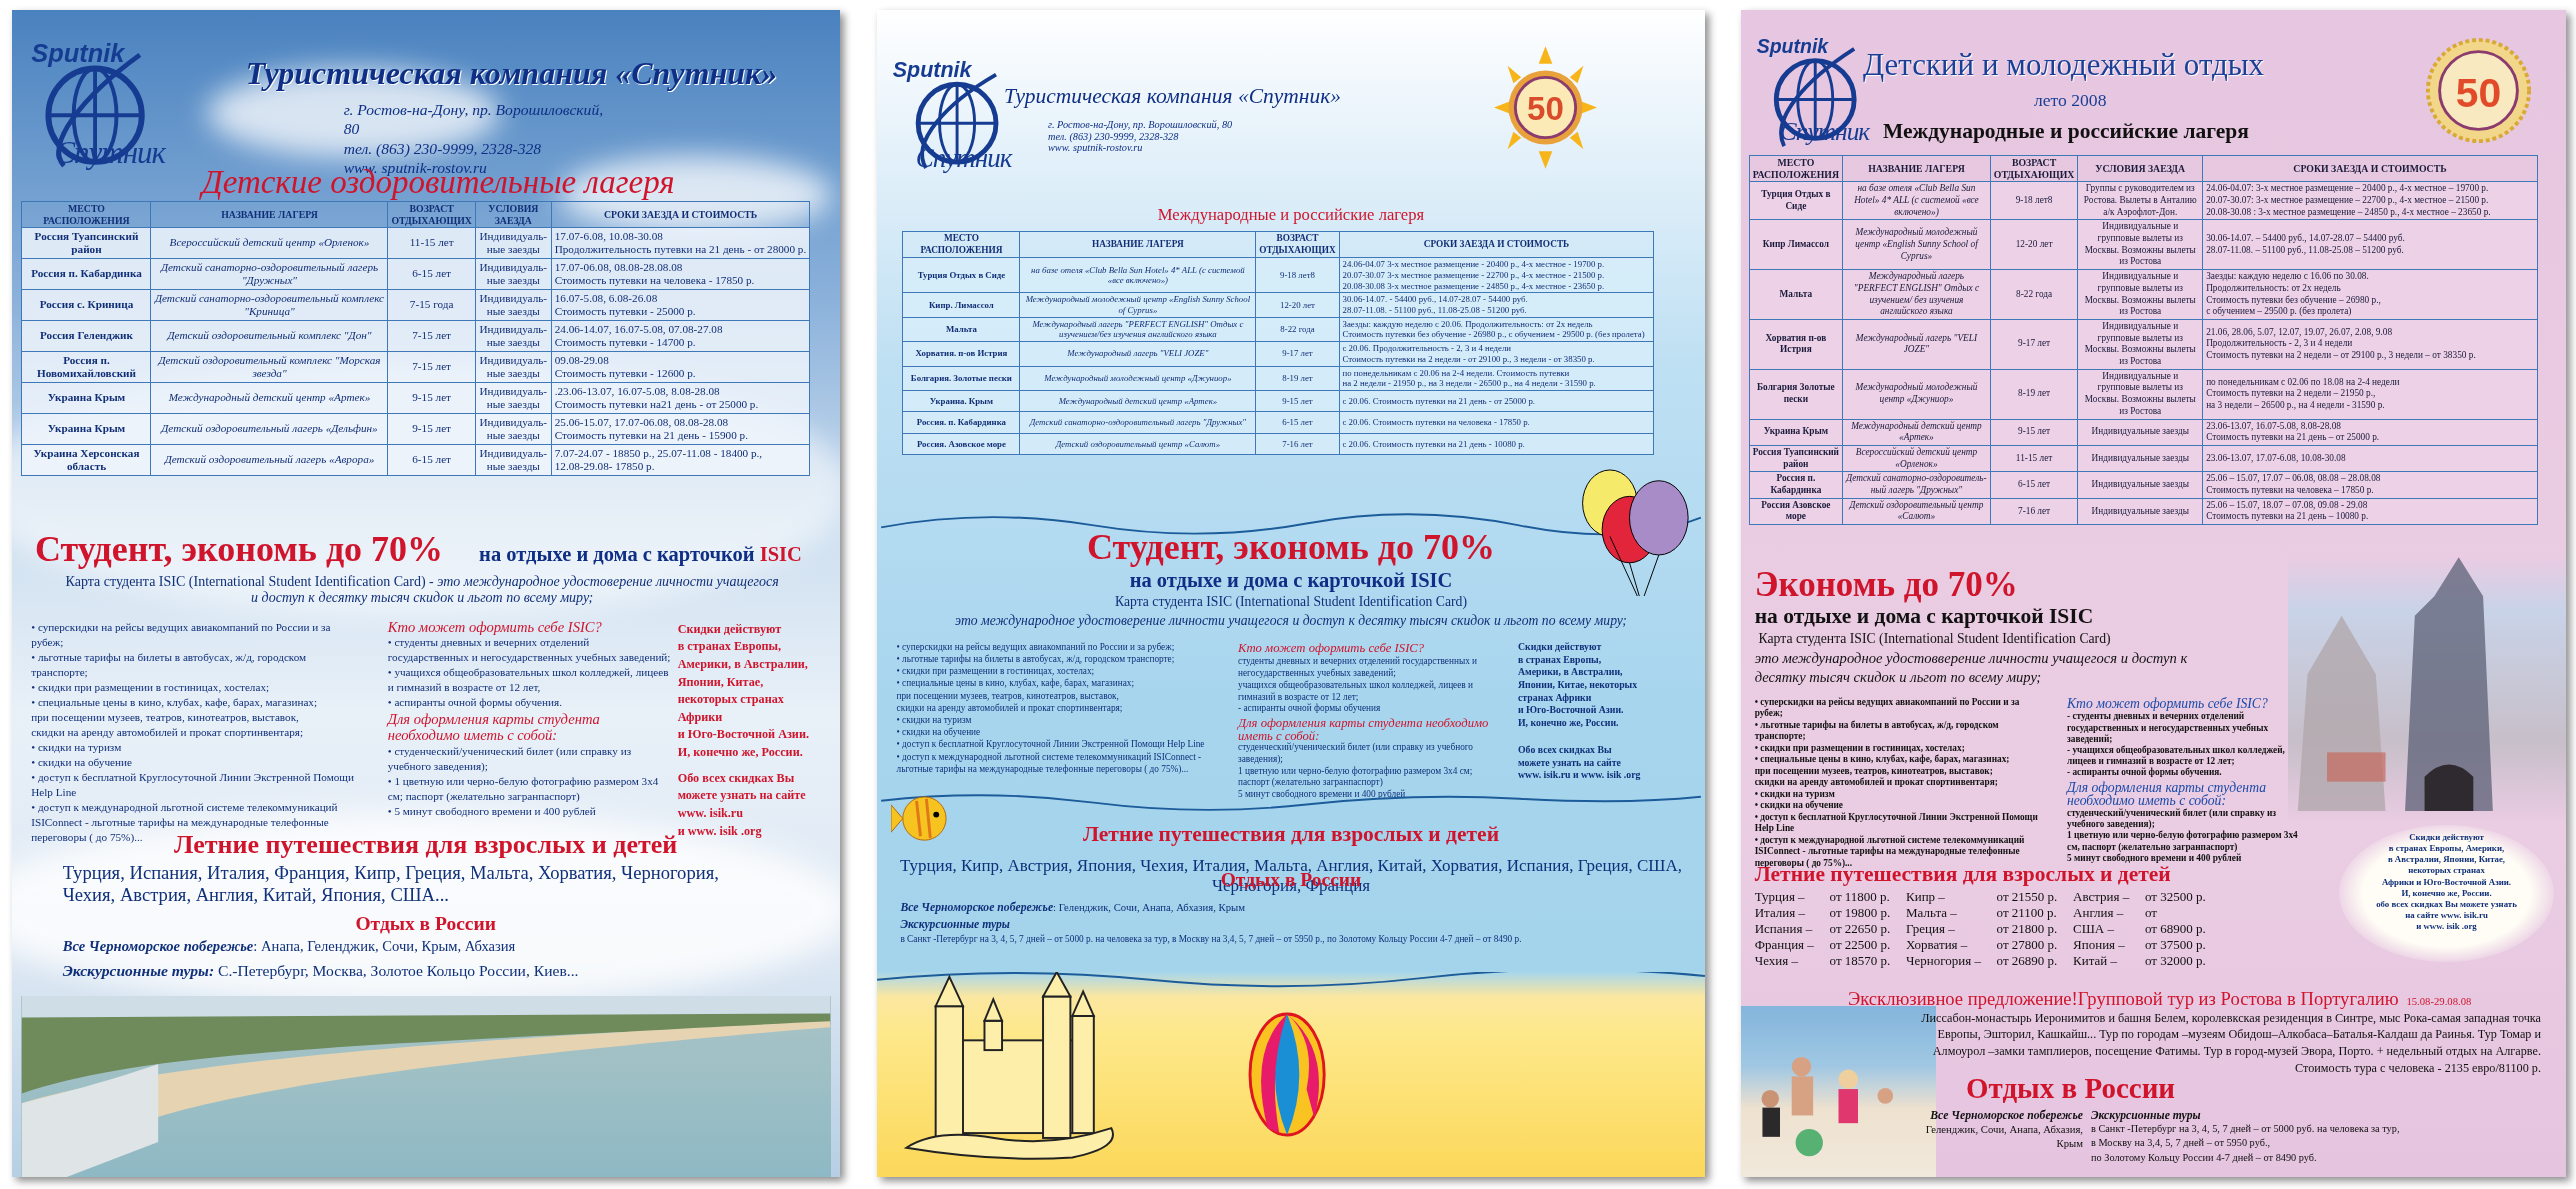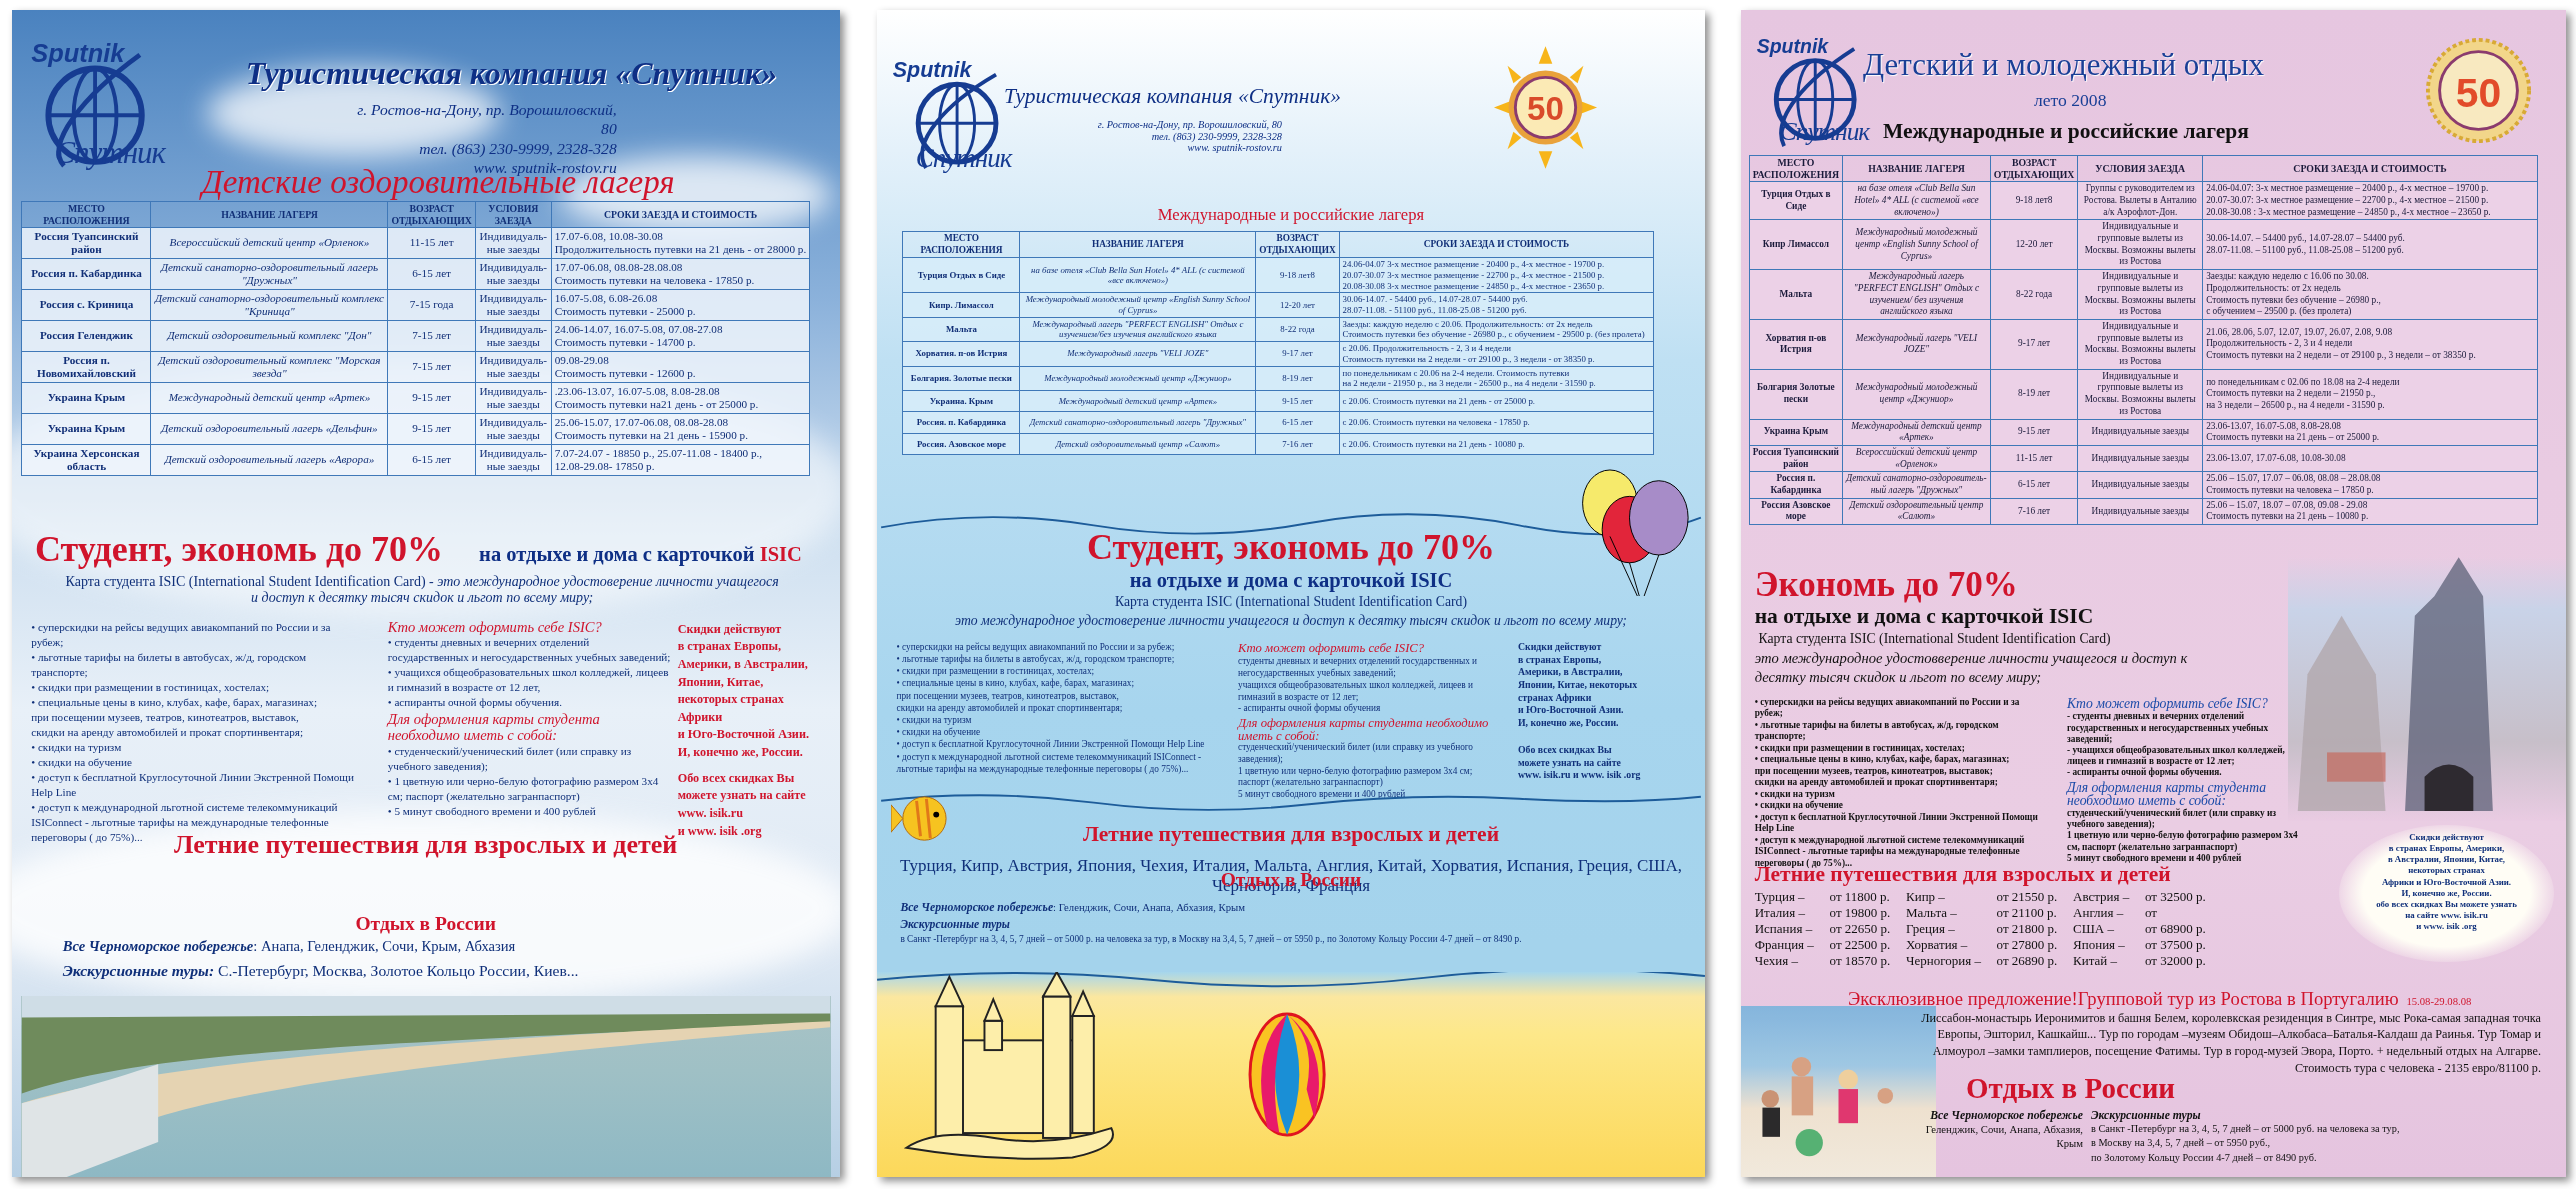--- a/index.html
+++ b/index.html
@@ -6,21 +6,21 @@
 html,body{width:2576px;height:1189px;background:#fff;overflow:hidden;font-family:"Liberation Serif",serif;}
 .poster{position:absolute;top:9.8px;height:1167px;box-shadow:3.9px 3.9px 7.8px rgba(0,0,0,.45);overflow:hidden;}
 #p1{left:11.7px;width:828px;background:linear-gradient(180deg,#4a82bf 0%,#8cb2db 25%,#cfe0f0 45%,#e8f0f8 60%,#dfe9f4 80%,#b6cfe4 100%);}
 #p2{left:877px;width:828px;background:linear-gradient(180deg,#ffffff 0%,#e4f1fa 12%,#bfe0f3 30%,#a7d5ee 60%,#a4d3ec 80%);}
 #p3{left:1741px;width:825px;background:linear-gradient(180deg,#e6c6e0 0%,#e9cbe2 40%,#eacde3 70%,#e5c4df 100%);}
 .abs{position:absolute}
 .logo{position:absolute;width:146px;height:137px}
 .logo .sp{position:absolute;left:5.9px;top:2px;font:bold italic 25.4px "Liberation Sans",sans-serif;color:#163c92}
 .logo .ru{position:absolute;left:29px;top:98px;font:italic 31px "Liberation Serif",serif;color:#163c92;letter-spacing:-1px}
 .h-company{font:italic bold 32px "Liberation Serif",serif;color:#0e2f85;text-shadow:1px 1px 0 #fff;white-space:nowrap}
-.addr{font:italic 14.6px "Liberation Serif",serif;color:#0e2f85;text-align:right;line-height:19.5px}
+.addr{font:italic 14.6px "Liberation Serif",serif;color:#0e2f85;text-align:left;line-height:19.5px}
 .red-title{font-family:"Liberation Serif",serif;color:#d0142c;white-space:nowrap}
 table{border-collapse:collapse;position:absolute;font-family:"Liberation Serif",serif;color:#112f77}
 td,th{border:1.5px solid #3f78b8;vertical-align:middle;text-align:center;padding:1px 2.9px}
 th{font-size:9.8px;font-weight:bold;line-height:11.7px}
 td{font-size:11.2px;line-height:13.7px}
 td.loc{font-weight:bold}
 td.name{font-style:italic}
 td.dates{text-align:left;white-space:pre-line}
 #p1 td{background:rgba(238,245,252,.85)}
 #p2 td{background:rgba(214,236,249,.9);font-size:8.8px;line-height:10.7px}
@@ -180,20 +180,21 @@
 некоторых странах
 Африки
 и Юго-Восточной Азии.
 И, конечно же, России.</div>
   <div class="abs red-bold" style="left:666px;top:760px;width:161px;font-size:12.2px">Обо всех скидках Вы
 можете узнать на сайте
 www. isik.ru
 и www. isik .org</div>
 
   <div class="abs red-title" style="left:0;width:828px;text-align:center;top:820px;font:bold 26px 'Liberation Serif',serif">Летние путешествия для взрослых и детей</div>
+  <div class="abs" style="left:51px;top:852px;width:703px;font-size:18.6px;color:#10307a;line-height:22.5px">Турция, Испания, Италия, Франция, Кипр, Греция, Мальта, Хорватия, Черногория, Чехия, Австрия, Англия, Китай, Япония, США...</div>
   <div class="abs red-title" style="left:0;width:828px;text-align:center;top:903px;font:bold 19.5px 'Liberation Serif',serif">Отдых в России</div>
   <div class="abs" style="left:51px;top:928px;font-size:14.6px;color:#10307a"><b><i>Все Черноморское побережье</i></b><span>: Анапа, Геленджик, Сочи, Крым, Абхазия</span></div>
   <div class="abs" style="left:51px;top:952px;font-size:15.6px;color:#10307a"><b><i>Экскурсионные туры:</i></b><span> С.-Петербург, Москва, Золотое Кольцо России, Киев...</span></div>
 
   <div class="abs" style="left:9.8px;top:986px;width:810px;height:187px;background:linear-gradient(180deg,#a9c3c6 0%,#9fc0c5 40%,#8db8c4 100%);overflow:hidden">
     <svg width="810" height="187" viewBox="0 0 830 192">
         <path d="M0 30 L830 20 L830 0 L0 0Z" fill="#cfdde6"></path>
         <path d="M0 100 C 120 60, 300 50, 830 28 L830 18 L0 22Z" fill="#6f8b5c"></path>
         <path d="M0 192 L40 192 C 60 140, 120 90, 830 32 L830 26 C 300 50, 100 80, 0 110Z" fill="#e5d3b2"></path>
         <path d="M0 110 C 40 100, 80 90, 140 70 L140 150 L30 192 L0 192Z" fill="#dfe4e6"></path>

